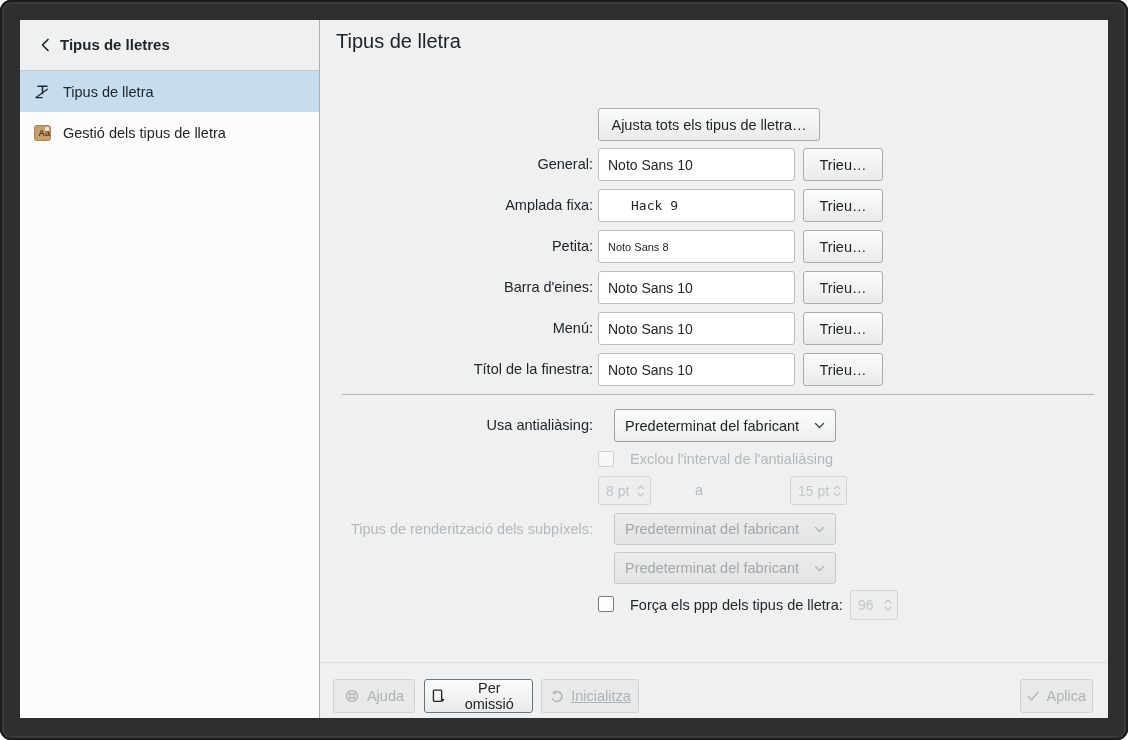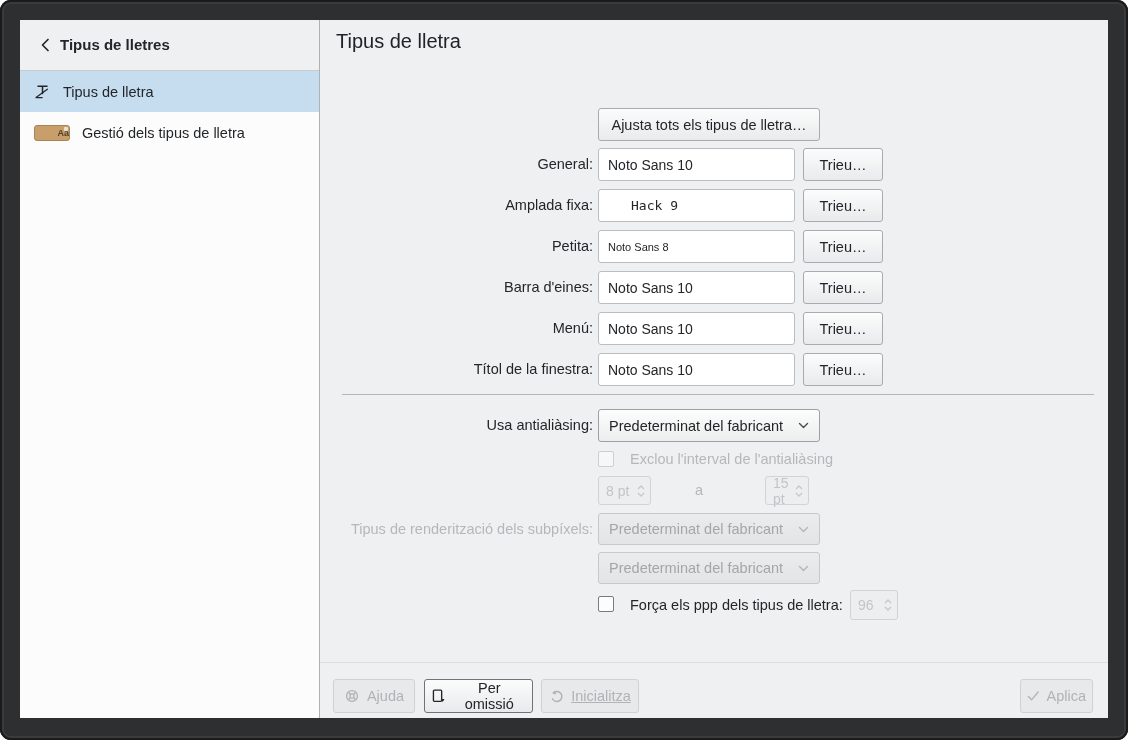--- a/index.html
+++ b/index.html
@@ -9,21 +9,21 @@
     box-shadow:inset 0 0 0 2px #1b1b1c, inset 0 0 0 4px #3a3b3d;}
   .window{position:absolute;left:20px;top:20px;right:20px;bottom:22px;background:#fcfcfc;overflow:hidden;}
 
   
   .sidebar{position:absolute;left:0;top:0;bottom:0;width:299px;background:#fcfcfc;border-right:1px solid #aeb0b2;}
   .side-header{position:absolute;left:0;top:0;right:0;height:50px;background:#eff0f1;border-bottom:1px solid #c9cacb;}
   .back-btn{position:absolute;left:14px;top:14px;width:22px;height:22px;display:flex;align-items:center;justify-content:center;cursor:pointer;}
   .side-title{position:absolute;left:40px;top:0;height:50px;line-height:50px;font-size:15px;font-weight:bold;color:#232629;}
   .side-item{position:absolute;left:0;right:0;height:41px;display:flex;align-items:center;gap:12px;padding-left:14px;box-sizing:border-box;font-size:14.5px;color:#232629;cursor:pointer;}
   .side-item.selected{background:#c6ddf0;}
-  .aa-box{width:36px;height:16px;border-radius:3px;background:#c89f6b;border:1px solid #a9845a;display:flex;align-items:center;justify-content:flex-end;font-size:9px;font-weight:bold;color:#4e3f2a;position:relative;box-sizing:border-box;}
+  .aa-box{width:17px;height:16px;border-radius:3px;background:#c89f6b;border:1px solid #a9845a;display:flex;align-items:center;justify-content:flex-end;font-size:9px;font-weight:bold;color:#4e3f2a;position:relative;box-sizing:border-box;}
   .aa-box i{position:absolute;right:1px;top:1px;width:4px;height:4px;background:#e9e2d6;border-radius:1px;}
 
   
   .main{position:absolute;left:300px;top:0;right:0;bottom:0;background:#eff0f1;}
   .page-title{position:absolute;left:16px;top:10px;font-size:20px;color:#202326;}
 
   .abs{position:absolute;box-sizing:border-box;}
   .row-label{width:273px;text-align:right;font-size:14.5px;color:#232629;}
   .row-label.disabled{color:#b5b8ba;}
 
@@ -33,21 +33,21 @@
   .btn.disabled{background:#e8e9ea;border-color:#d0d1d2;color:#b0b3b5;cursor:default;}
   .btn.default-btn{border-color:#6e757a;}
 
   .text-field{background:#ffffff;border:1px solid #bcbdbe;border-radius:3px;
     font-size:14px;color:#232629;display:flex;align-items:center;padding:0 9px;}
   .text-field.mono{font-family:"DejaVu Sans Mono","Liberation Mono",monospace;font-size:13px;padding-left:32px;}
   .text-field.small{font-size:11px;}
 
   .combo{display:flex;align-items:center;justify-content:space-between;padding:0 10px;
     background:linear-gradient(#fcfdfd,#eceded);border:1px solid #9da1a4;border-radius:3px;
-    font-size:14.5px;color:#232629;cursor:pointer;}
+    font-size:14.5px;color:#232629;cursor:pointer;margin-left:16px;}
   .combo.disabled{background:linear-gradient(#ebeced,#e3e4e5);border-color:#c6c8c9;color:#a4a7a9;cursor:default;}
 
   .checkbox{width:16px;height:16px;border:1px solid #787d80;border-radius:2px;background:#fdfdfd;cursor:pointer;}
   .checkbox.disabled{border-color:#cdcfd0;background:#f6f7f7;cursor:default;}
 
   .spin{display:flex;align-items:center;justify-content:space-between;padding:0 5px 0 7px;
     background:#edeeef;border:1px solid #d2d3d4;border-radius:3px;font-size:14px;color:#c2c5c7;}
   .spin-arrows{display:flex;flex-direction:column;gap:2px;align-items:center;}
 
   .divider{height:1px;background:#b4b5b6;}
@@ -144,21 +144,21 @@
         <span class="spin-arrows">
           <svg width="8" height="5" viewBox="0 0 8 5">
               <polyline points="1,4 4,1 7,4" fill="none" stroke="#c6c9cb" stroke-width="1.3"></polyline>
             </svg>
           <svg width="8" height="5" viewBox="0 0 8 5">
               <polyline points="1,1 4,4 7,1" fill="none" stroke="#c6c9cb" stroke-width="1.3"></polyline>
             </svg>
         </span>
       </div>
       <div class="dim-text abs" style="left:375px;top:456px;height:29px;line-height:29px;">a</div>
-      <div class="spin abs" style="left:445px;top:456px;width:44px;height:29px;">
+      <div class="spin abs" style="left:470px;top:456px;width:57px;height:29px;">
         <span>15 pt</span>
         <span class="spin-arrows">
           <svg width="8" height="5" viewBox="0 0 8 5">
               <polyline points="1,4 4,1 7,4" fill="none" stroke="#c6c9cb" stroke-width="1.3"></polyline>
             </svg>
           <svg width="8" height="5" viewBox="0 0 8 5">
               <polyline points="1,1 4,4 7,1" fill="none" stroke="#c6c9cb" stroke-width="1.3"></polyline>
             </svg>
         </span>
       </div>

